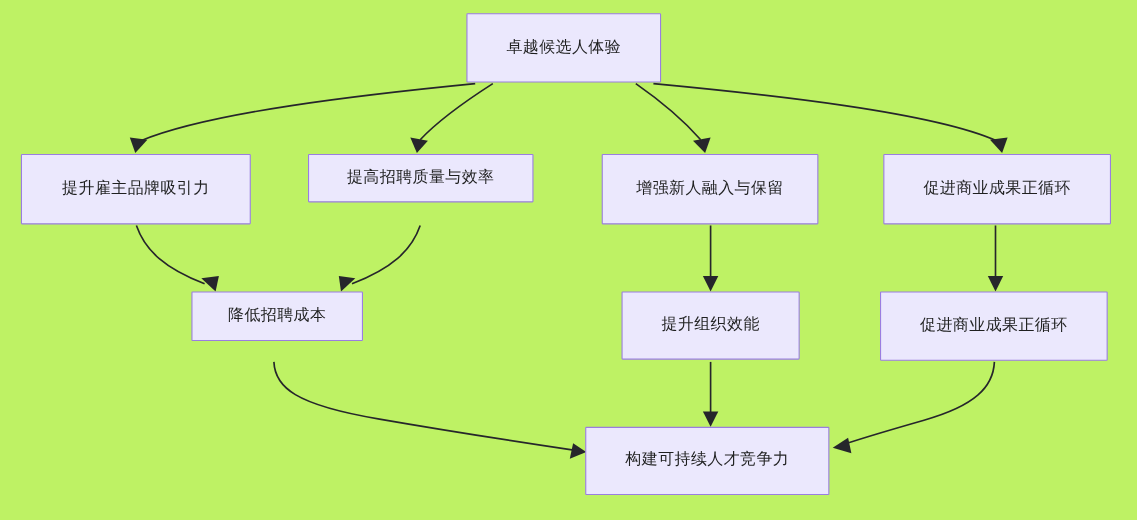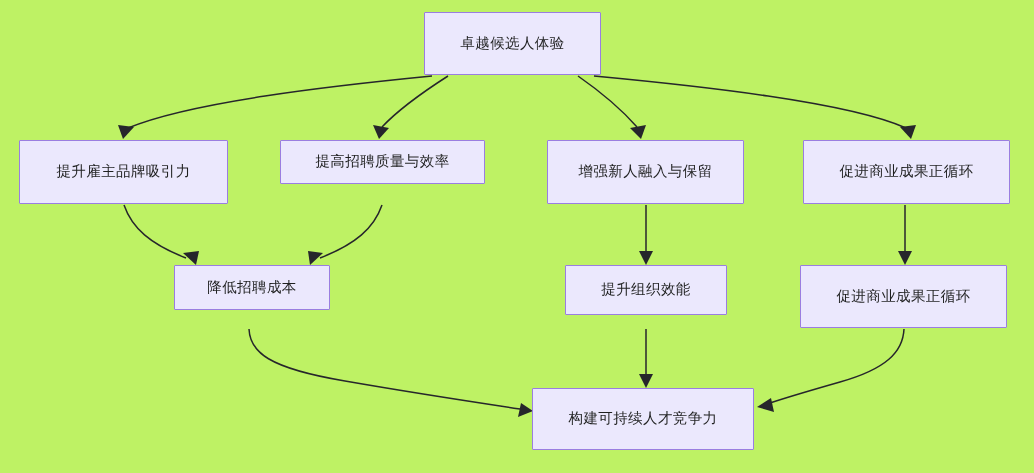--- a/index.html
+++ b/index.html
@@ -134,21 +134,21 @@
   </div>
 
   <div class="node" style="left:803px; top:140px; width:207px; height:64px;">
     <span class="node-label">促进商业成果正循环</span>
   </div>
 
   <div class="node" style="left:174px; top:265px; width:156px; height:45px;">
     <span class="node-label">降低招聘成本</span>
   </div>
 
-  <div class="node" style="left:565px; top:265px; width:162px; height:50px;">
+  <div class="node" style="left:565px; top:265px; width:162px; height:62px;">
     <span class="node-label">提升组织效能</span>
   </div>
 
   <div class="node" style="left:800px; top:265px; width:207px; height:63px;">
     <span class="node-label">促进商业成果正循环</span>
   </div>
 
   <div class="node" style="left:532px; top:388px; width:222px; height:62px;">
     <span class="node-label">构建可持续人才竞争力</span>
   </div>

